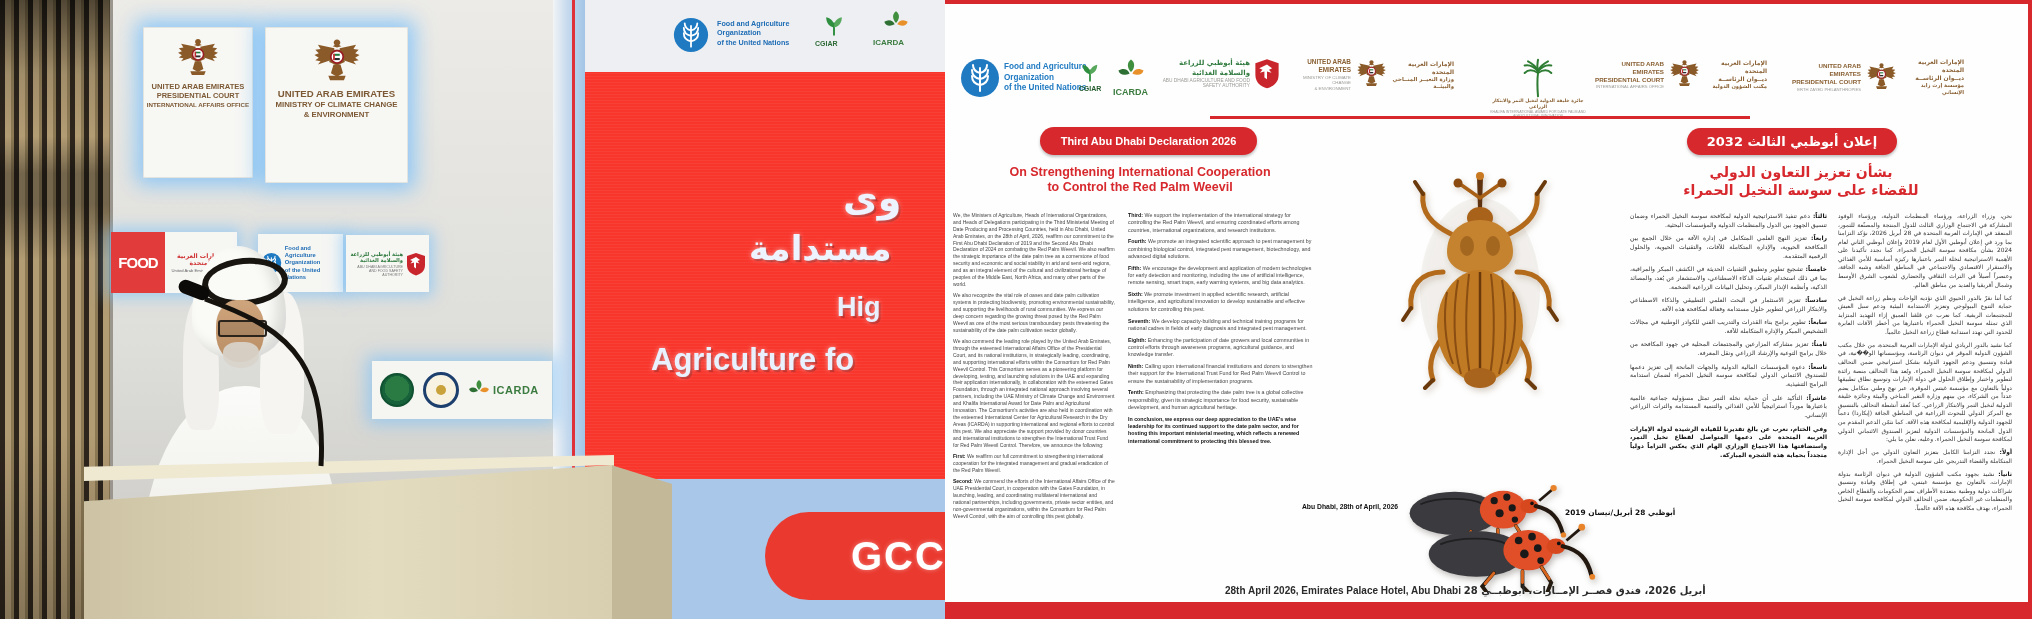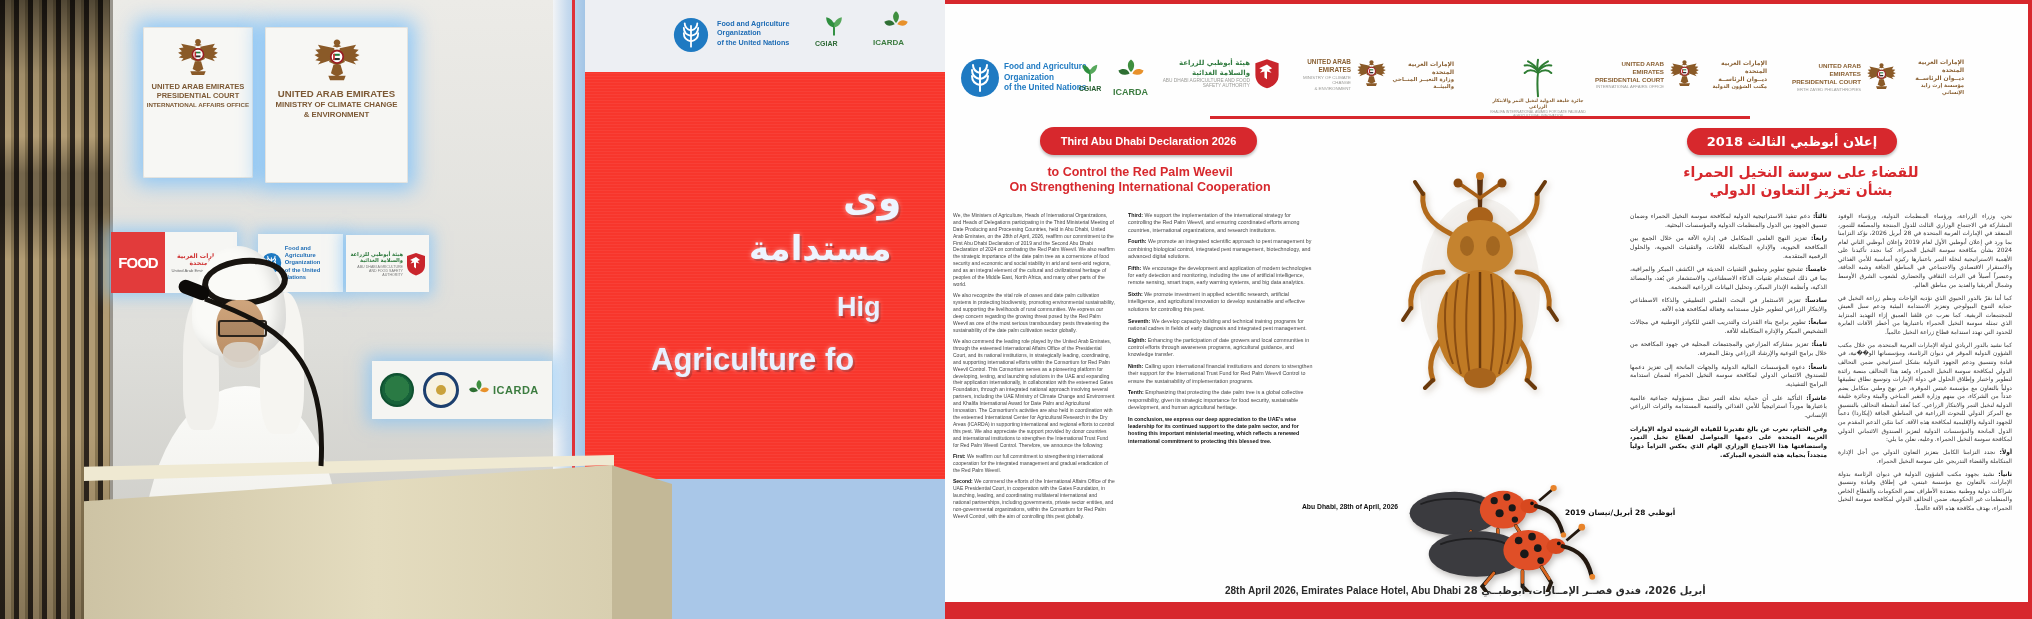--- a/index.html
+++ b/index.html
@@ -341,20 +341,23 @@
         <div class="bl-lbl abs" style="left:288px;top:38px;font-size:8px;color:#3c7c40">ICARDA</div>
       </div>
 
       <div class="led-red"></div>
       <div class="scr-ar" style="left:290px;top:176px;font-size:38px">وى</div>
       <div class="scr-ar" style="left:196px;top:228px;font-size:34px">مستدامة</div>
       <div class="scr-en" style="left:284px;top:292px;font-size:27px">Hig</div>
       <div class="scr-en" style="left:98px;top:342px;font-size:31px">Agriculture fo</div>
 
       <div class="led-blue"></div>
+      <div class="gcc-pill">
+        <span>GCC</span>
+      </div>
     </div>
   </div>
 
   <div class="doc">
     <div class="doc-topline"></div>
     <div class="doc-rightline"></div>
 
     <div class="dlogo" style="left:15px">
       <svg width="40" height="40">
           <use href="#fao"></use>
@@ -444,27 +447,27 @@
         <div>الإمارات العربية المتحدة</div>
         <div>ديــوان الرئاســة</div>
         <div style="font-size:5.2px">مؤسسة إرث زايد الإنساني</div>
       </div>
     </div>
 
     <div class="doc-rule"></div>
 
     <div class="pill pill-en">Third Abu Dhabi Declaration 2026</div>
     <div class="title-en">
+      <div>On Strengthening International Cooperation</div>
       <div>to Control the Red Palm Weevil</div>
-      <div>On Strengthening International Cooperation</div>
-    </div>
-    <div class="pill pill-ar">إعلان أبوظبي الثالث 2018</div>
+    </div>
+    <div class="pill pill-ar">إعلان أبوظبي الثالث 2032</div>
     <div class="title-ar">
+      <div>بشأن تعزيز التعاون الدولي</div>
       <div>للقضاء على سوسة النخيل الحمراء</div>
-      <div>بشأن تعزيز التعاون الدولي</div>
     </div>
 
     <div class="col col-e col-e1">
         <p class="para">We, the Ministers of Agriculture, Heads of International Organizations, and Heads of Delegations participating in the Third Ministerial Meeting of Date Producing and Processing Countries, held in Abu Dhabi, United Arab Emirates, on the 28th of April, 2026, reaffirm our commitment to the First Abu Dhabi Declaration of 2019 and the Second Abu Dhabi Declaration of 2024 on combating the Red Palm Weevil. We also reaffirm the strategic importance of the date palm tree as a cornerstone of food security and economic and social stability in arid and semi-arid regions, and as an integral element of the cultural and civilizational heritage of peoples of the Middle East, North Africa, and many other parts of the world.</p>
         <p class="para">We also recognize the vital role of oases and date palm cultivation systems in protecting biodiversity, promoting environmental sustainability, and supporting the livelihoods of rural communities. We express our deep concern regarding the growing threat posed by the Red Palm Weevil as one of the most serious transboundary pests threatening the sustainability of the date palm cultivation sector globally.</p>
         <p class="para">We also commend the leading role played by the United Arab Emirates, through the esteemed International Affairs Office of the Presidential Court, and its national institutions, in strategically leading, coordinating, and supporting international efforts within the Consortium for Red Palm Weevil Control. This Consortium serves as a pioneering platform for developing, testing, and launching solutions in the UAE and expanding their application internationally, in collaboration with the esteemed Gates Foundation, through an integrated national approach involving several partners, including the UAE Ministry of Climate Change and Environment and Khalifa International Award for Date Palm and Agricultural Innovation. The Consortium's activities are also held in coordination with the esteemed International Center for Agricultural Research in the Dry Areas (ICARDA) in supporting international and regional efforts to control this pest. We also appreciate the support provided by donor countries and international institutions to strengthen the International Trust Fund for Red Palm Weevil Control. Therefore, we announce the following:</p>
         <p class="para"><b>First: </b>We reaffirm our full commitment to strengthening international cooperation for the integrated management and gradual eradication of the Red Palm Weevil.</p>
         <p class="para"><b>Second: </b>We commend the efforts of the International Affairs Office of the UAE Presidential Court, in cooperation with the Gates Foundation, in launching, leading, and coordinating multilateral international and national partnerships, including governments, private sector entities, and non-governmental organizations, within the Consortium for Red Palm Weevil Control, with the aim of controlling this pest globally.</p>
       </div>
     <div class="col col-e col-e2">

